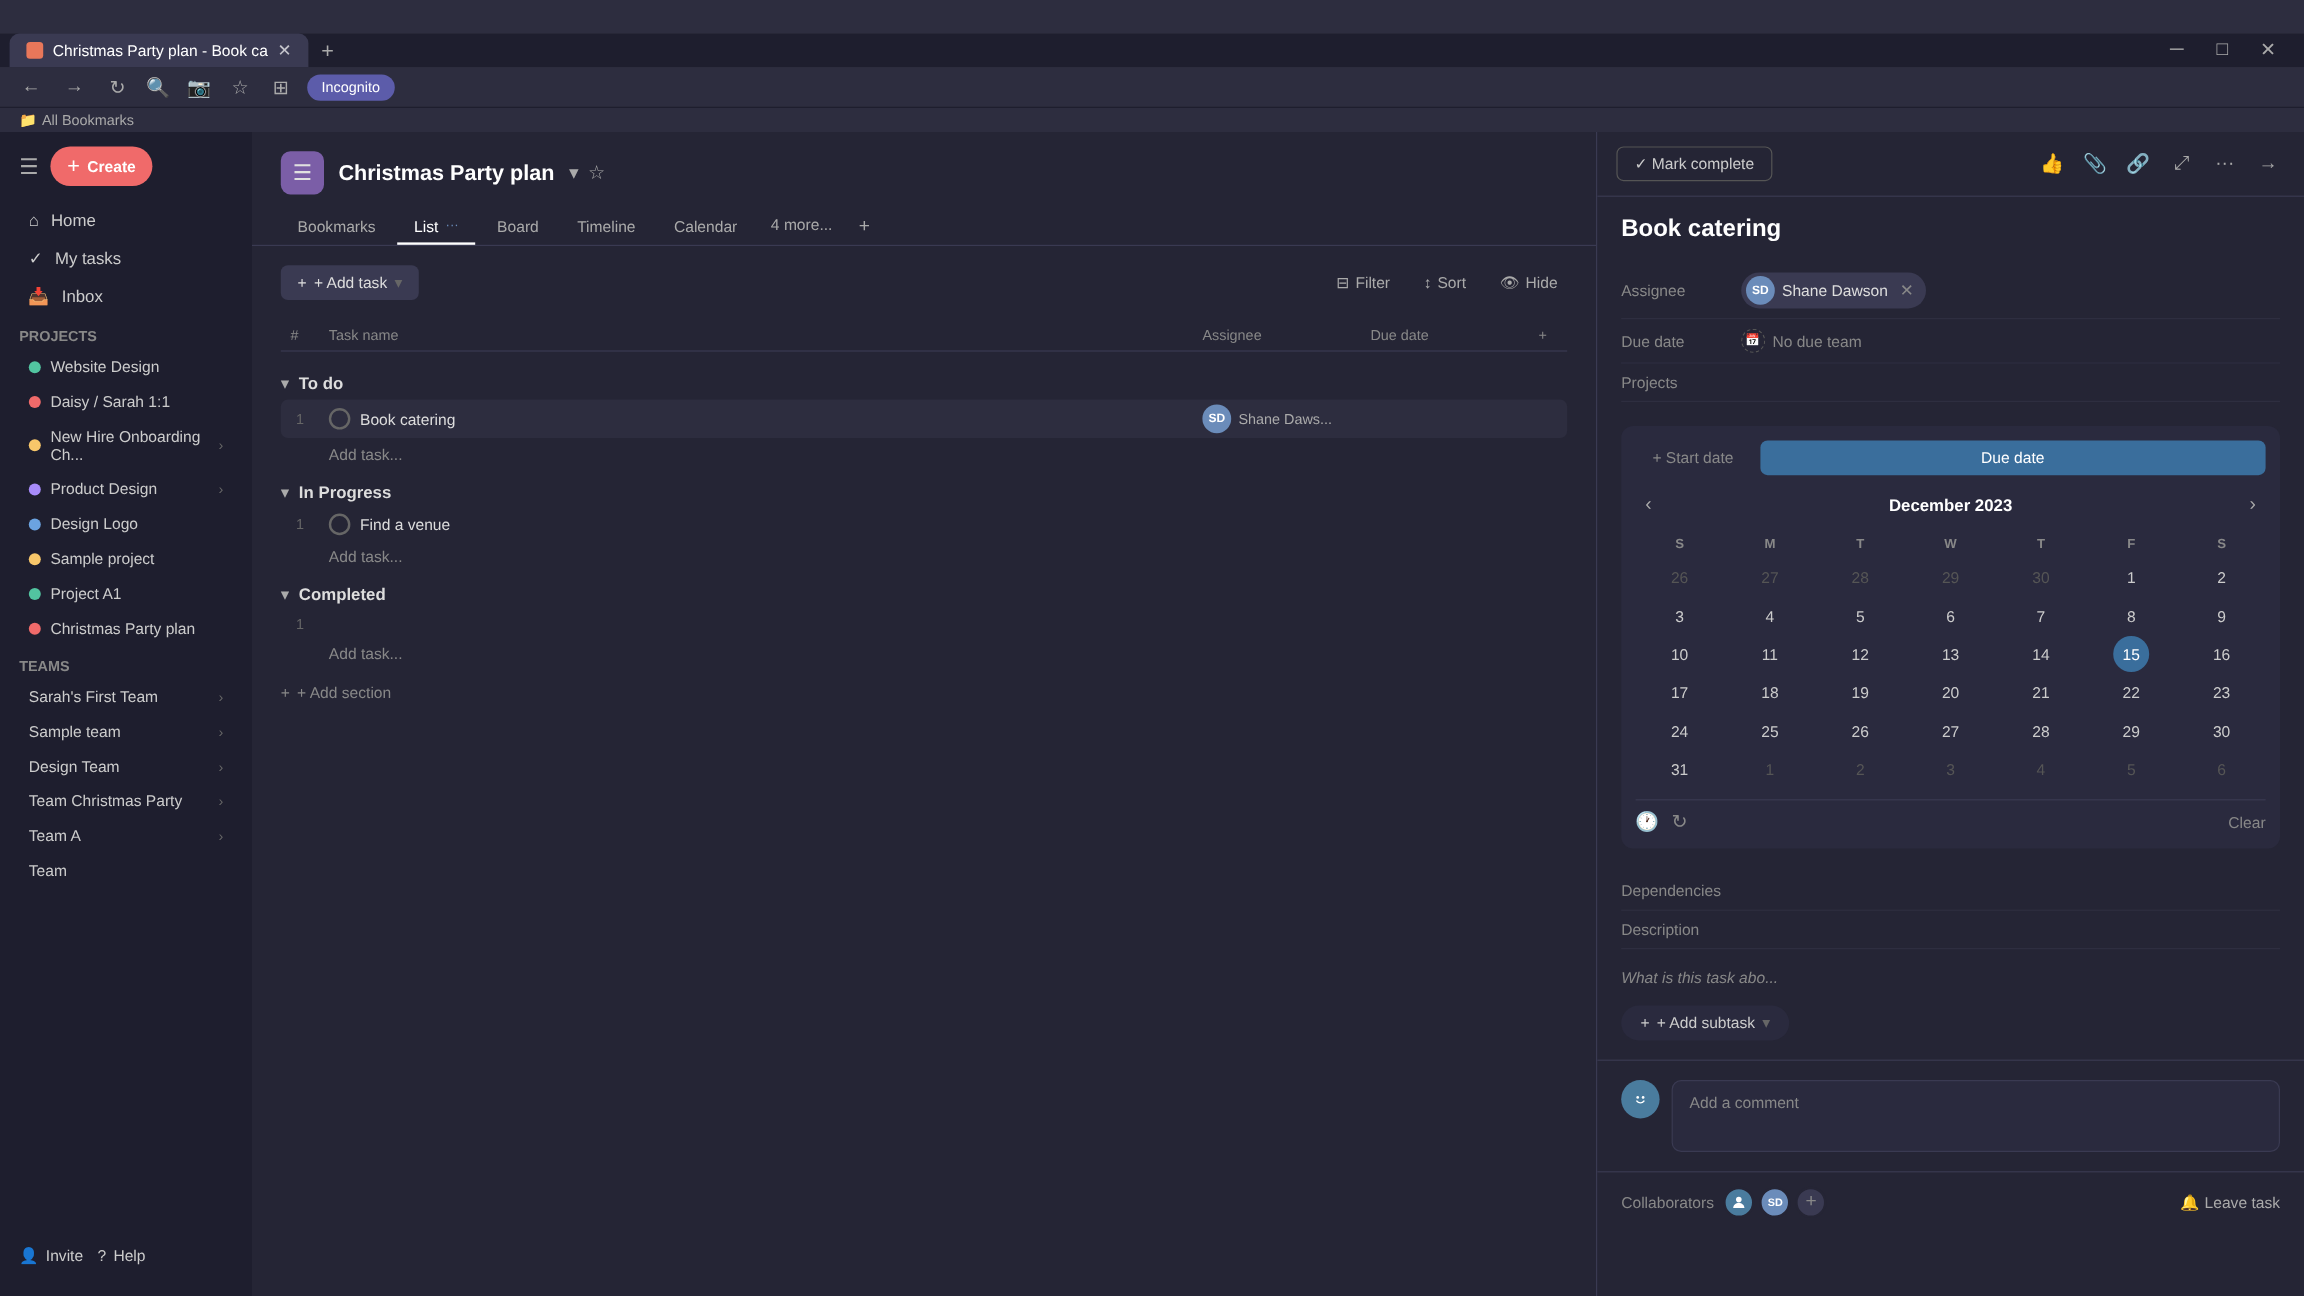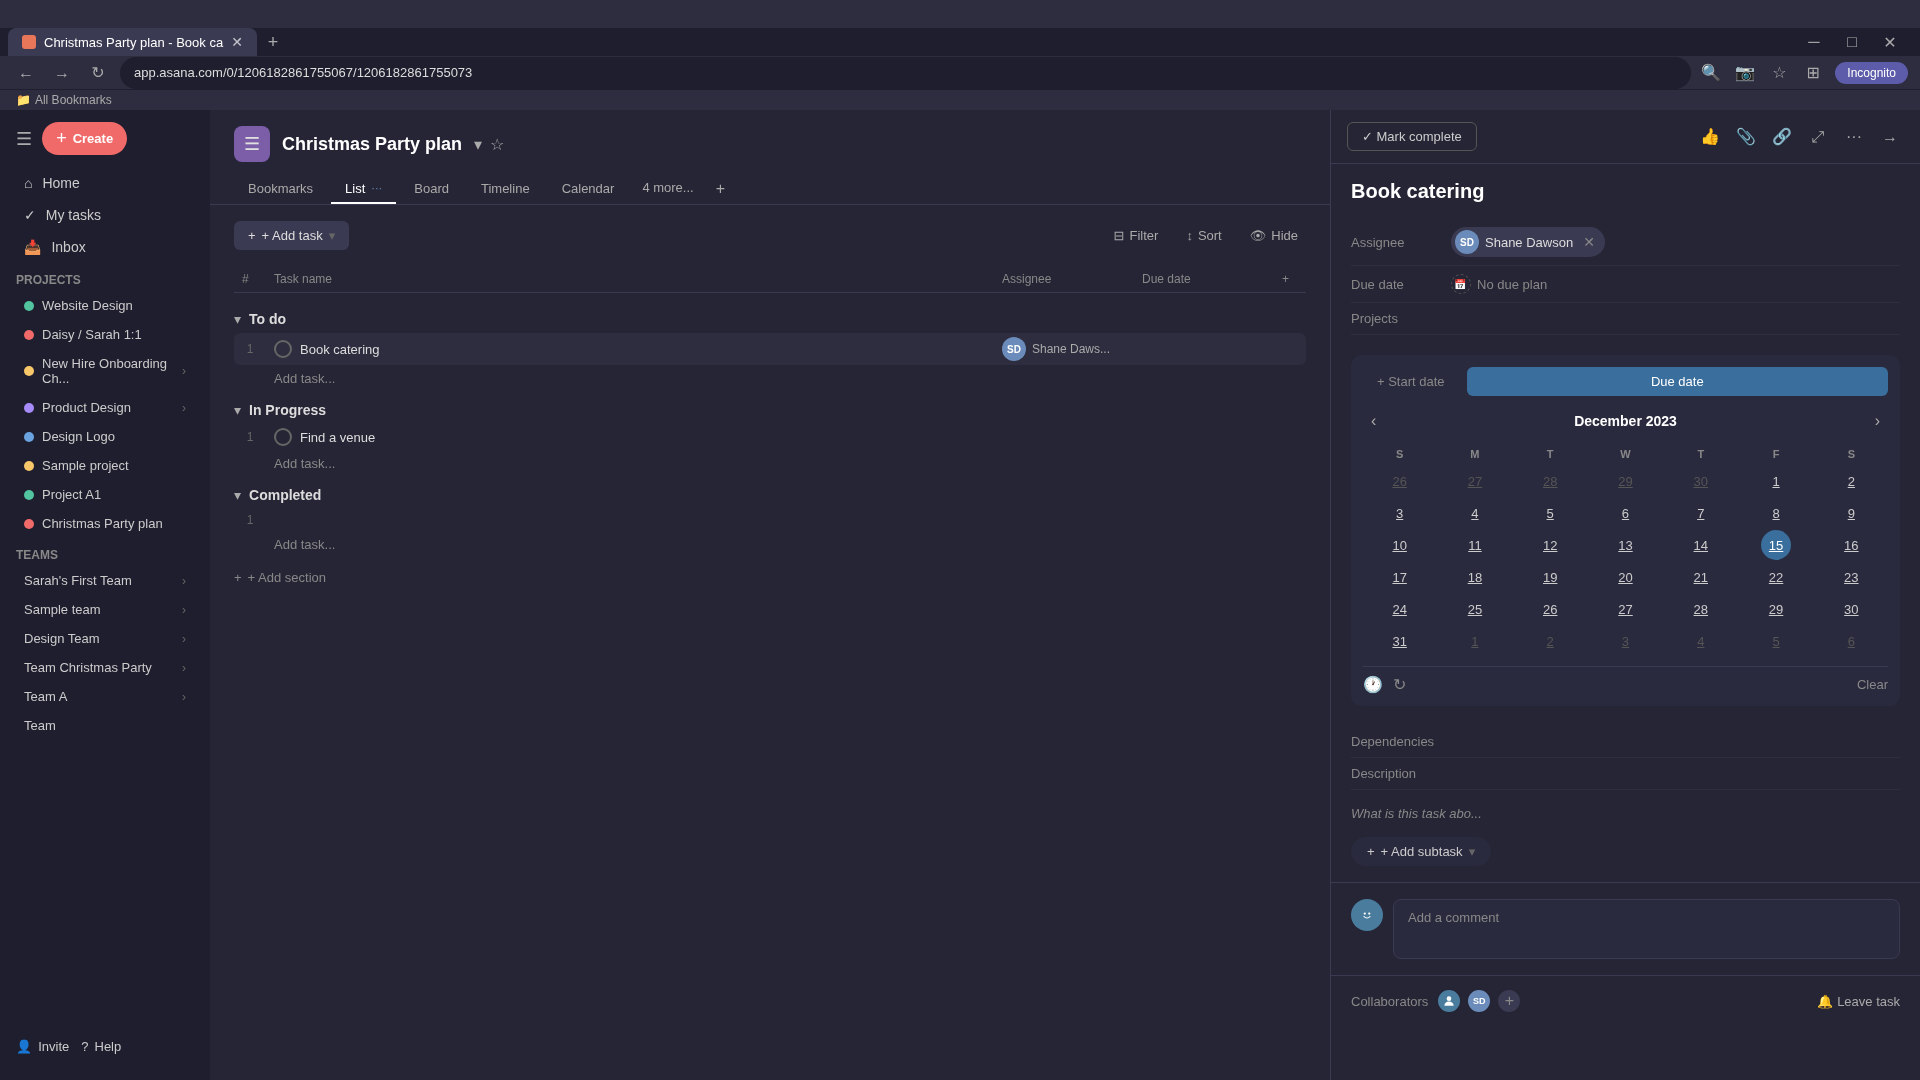--- a/index.html
+++ b/index.html
@@ -100,21 +100,21 @@
     .calendar-container { margin: 12px 20px; background: #2a2a3e; border-radius: 10px; padding: 12px; }
     .date-tabs { display: flex; gap: 8px; margin-bottom: 12px; }
     .date-tab { flex: 1; padding: 7px; text-align: center; border-radius: 6px; font-size: 13px; cursor: pointer; color: #aaa; }
     .date-tab.active { background: #3a6e9c; color: white; border-radius: 6px; }
     .add-start-date { color: #888; font-size: 13px; padding: 7px 14px; border-radius: 6px; cursor: pointer; }
     .cal-nav { display: flex; align-items: center; justify-content: space-between; margin-bottom: 10px; }
     .cal-nav-btn { cursor: pointer; color: #aaa; font-size: 16px; padding: 4px 8px; border-radius: 4px; }
     .cal-month { font-size: 14px; font-weight: 600; color: #fff; }
     .cal-grid { display: grid; grid-template-columns: repeat(7, 1fr); gap: 2px; }
     .cal-day-header { text-align: center; font-size: 11px; color: #888; padding: 4px 0; font-weight: 600; }
-    .cal-day { text-align: right; padding: 5px 2px; font-size: 13px; color: #ccc; cursor: pointer; border-radius: 50%; width: 30px; height: 30px; display: flex; align-items: center; justify-content: center; margin: 0 auto; text-decoration: underline; }
+    .cal-day { text-align: right; padding: 5px 2px; font-size: 13px; color: #ccc; cursor: pointer; border-radius: 50%; width: 30px; height: 30px; display: flex; align-items: center; justify-content: center; margin: 0 auto; }
     .cal-day.today { background: #3a6e9c; color: white; border-radius: 50%; }
     .cal-day.other-month { color: #555; }
     .cal-footer { display: flex; align-items: center; justify-content: space-between; margin-top: 10px; padding-top: 8px; border-top: 1px solid #3a3a52; }
     .cal-footer-icons { display: flex; gap: 10px; }
     .cal-footer-icon { font-size: 16px; color: #888; cursor: pointer; }
     .clear-btn { font-size: 13px; color: #888; cursor: pointer; }
 
     .description-section { padding: 8px 20px; }
     .description-input { font-size: 13px; color: #888; font-style: italic; cursor: pointer; }
     
@@ -151,21 +151,20 @@
     <div style="margin-left:auto;display:flex;align-items:center;gap:10px;padding-right:8px;">
       <div class="nav-btn">─</div>
       <div class="nav-btn">□</div>
       <div class="nav-btn">✕</div>
     </div>
   </div>
   <div class="browser-nav">
     <div class="nav-btn">←</div>
     <div class="nav-btn">→</div>
     <div class="nav-btn">↻</div>
-    <div class="address-bar">app.asana.com/0/1206182861755067/1206182861755073</div>
     <div class="nav-actions">
       <div class="nav-action-icon">🔍</div>
       <div class="nav-action-icon">📷</div>
       <div class="nav-action-icon">☆</div>
       <div class="nav-action-icon">⊞</div>
       <div class="incognito-btn">Incognito</div>
     </div>
   </div>
   <div class="bookmarks-bar">
     <div class="bookmark-item">
@@ -409,21 +408,21 @@
             <div class="assignee-avatar" style="background:#6b8cba;">SD</div>
             <span>Shane Dawson</span>
             <span class="chip-remove">✕</span>
           </div>
         </div>
       </div>
       <div class="field-row">
         <div class="field-label">Due date</div>
         <div class="field-value no-due-date">
           <div class="due-date-icon">📅</div>
-          <span>No due plan</span>
+          <span>No due team</span>
         </div>
       </div>
       <div class="field-row">
         <div class="field-label">Projects</div>
         <div class="field-value">
           
         </div>
       </div>
     </div>
 

